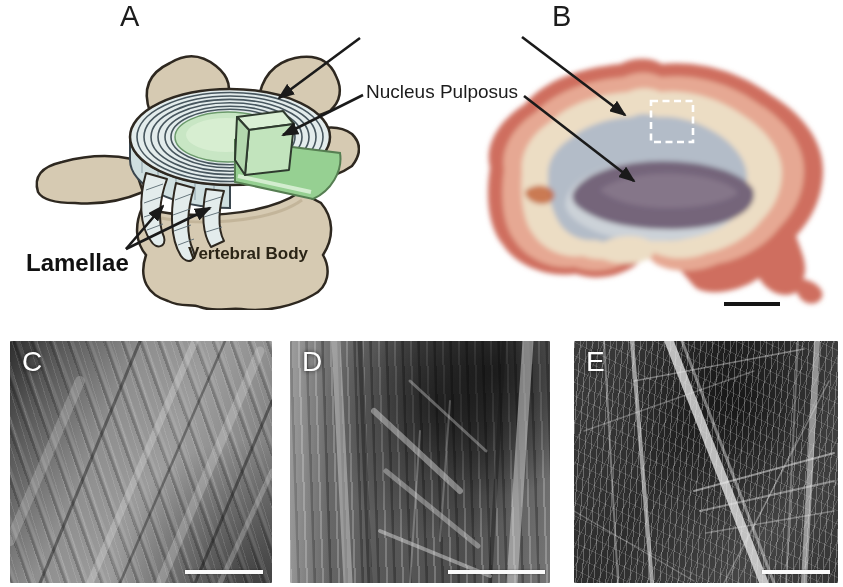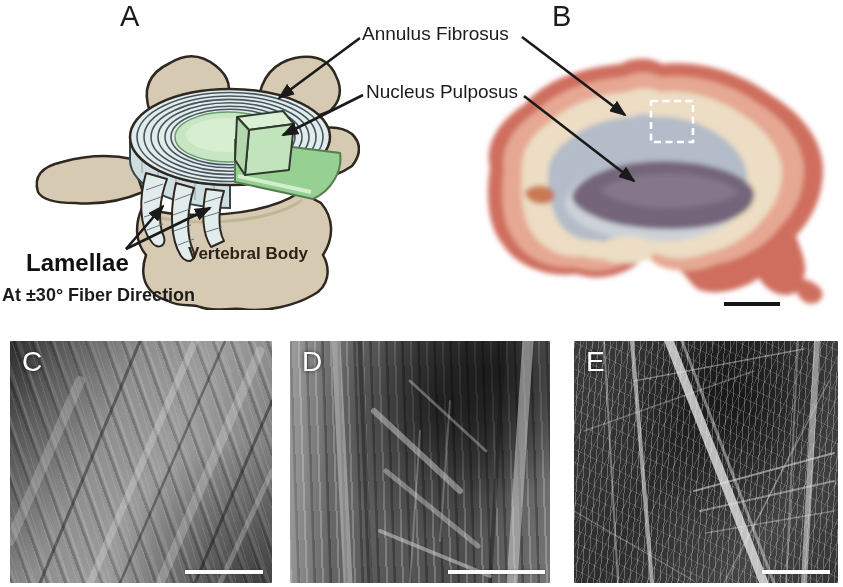--- a/index.html
+++ b/index.html
@@ -161,24 +161,22 @@
       <line x1="524" y1="96" x2="634" y2="181" marker-end="url(#ah)"></line>
       <line x1="126" y1="249" x2="163" y2="206" marker-end="url(#ah)"></line>
       <line x1="126" y1="249" x2="210" y2="208" marker-end="url(#ah)"></line>
     </g>
     <rect x="651" y="101" width="42" height="41" fill="none" stroke-width="2.6" stroke-dasharray="7 4.5" stroke="#ffffff"></rect>
     <rect x="724" y="302" width="56" height="4" fill="#151515"></rect>
   </svg>
 
   <div class="abs panel-letter" style="left:120px;top:2px;">A</div>
   <div class="abs panel-letter" style="left:552px;top:2px;">B</div>
-  <div class="abs lbl" style="left:362px;top:24px;">Annulus Fibrosus</div>
   <div class="abs lbl-big" style="left:26px;top:249px;">Lamellae</div>
   <div class="abs lbl" style="left:366px;top:82px;">Nucleus Pulposus</div>
-  <div class="abs lbl-sub" style="left:2px;top:285px;">At ±30° Fiber Direction</div>
   <div class="abs lbl-vb" style="left:180px;top:244px;">Vertebral Body</div>
 
   <div id="sem-c" class="sem">
     <svg width="262" height="242" viewBox="0 0 262 242">
       <g stroke-linecap="round">
         <line x1="30" y1="242" x2="130" y2="0" stroke="rgba(25,25,25,.45)" stroke-width="3"></line>
         <line x1="80" y1="242" x2="185" y2="0" stroke="rgba(230,230,230,.30)" stroke-width="7"></line>
         <line x1="110" y1="242" x2="215" y2="0" stroke="rgba(25,25,25,.40)" stroke-width="2.5"></line>
         <line x1="150" y1="242" x2="250" y2="10" stroke="rgba(235,235,235,.25)" stroke-width="9"></line>
         <line x1="185" y1="242" x2="262" y2="60" stroke="rgba(20,20,20,.45)" stroke-width="3"></line>

